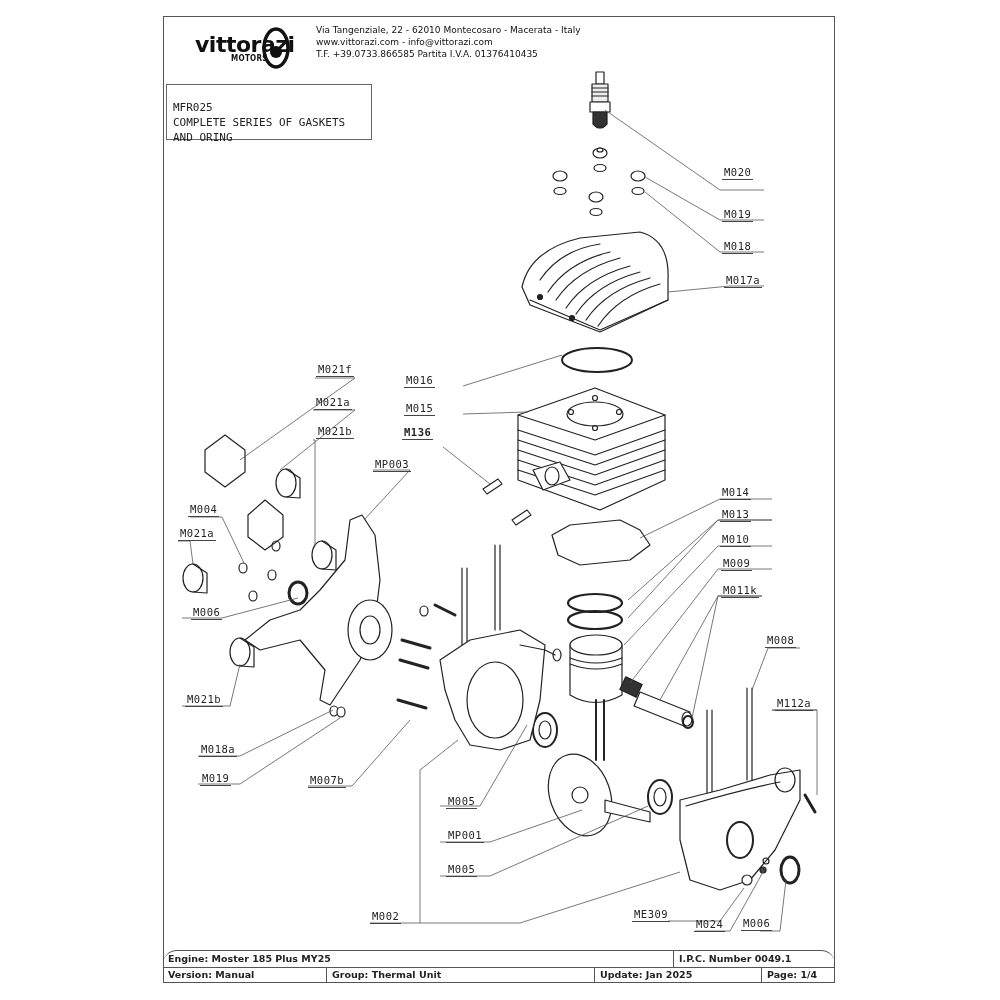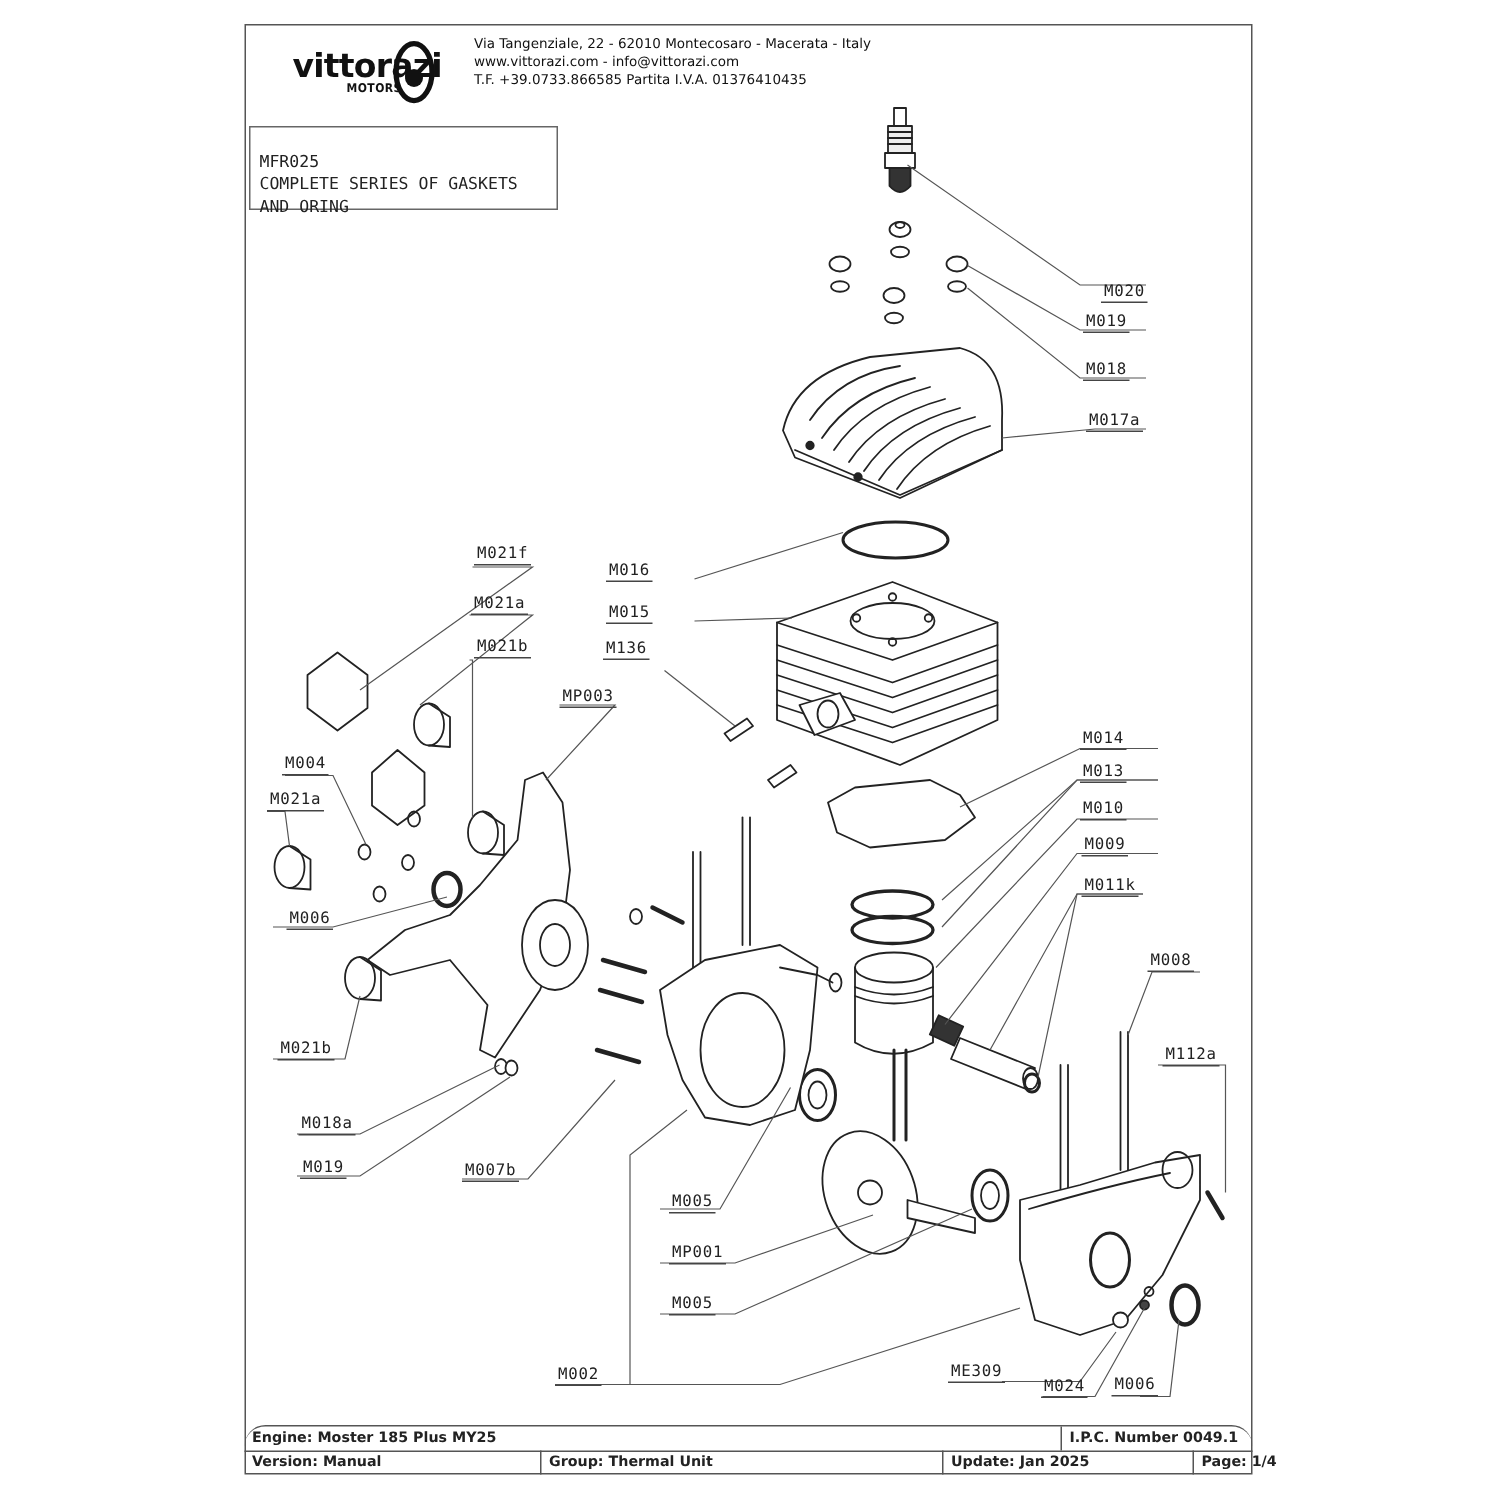--- a/index.html
+++ b/index.html
@@ -13,21 +13,21 @@
   .addr div { white-space:nowrap; }
   .kitbox { position:absolute; left:166px; top:84px; width:206px; height:56px; border:1.2px solid #666; box-sizing:border-box; padding:15px 6px; font-family:"DejaVu Sans Mono", monospace; font-size:11px; line-height:15px; color:#222; }
   .kitbox div { white-space:nowrap; }
   svg.drawing { position:absolute; left:0; top:0; width:1000px; height:1000px; }
   .lbl { position:absolute; font-family:"DejaVu Sans Mono", monospace; font-size:10.5px; color:#222; border-bottom:1px solid #444; padding:0 2px 1px 2px; white-space:nowrap; letter-spacing:0.5px; }
   .footer { position:absolute; left:163px; top:950px; width:672px; height:33px; border-top:1.5px solid #555; box-sizing:border-box; font-family:"DejaVu Sans", sans-serif; font-weight:bold; font-size:9.5px; color:#222;border-radius:14px; }
   .frow { position:absolute; left:0; width:100%; height:16px; }
   .frow.r1 { top:0; border-bottom:1.5px solid #555; }
   .frow.r2 { top:16px;padding-left:25px; }
   .fcell { position:absolute; top:0; height:16px; line-height:16px; padding-left:5px; box-sizing:border-box; white-space:nowrap; }
-  .sep { border-left:1.5px solid #555;margin-left:34px; }
+  .sep { border-left:1.5px solid #555; }
 </style>
 </head>
 <body>
 
 <div class="frame"></div>
 
 <div class="logo">
   <span class="logo-word">vittorazi</span>
   <span class="logo-sub">MOTORS</span>
   <svg class="logo-mark" width="30" height="44" viewBox="0 0 30 44">
@@ -247,27 +247,27 @@
     <path d="M440 842 L490 842 L582 810"></path>
     <path d="M440 876 L490 876 L648 806"></path>
     <path d="M370 923 L420 923 L420 770 L458 740"></path>
     <path d="M420 923 L520 923 L680 872"></path>
     <path d="M668 921 L720 921 L744 888"></path>
     <path d="M695 931 L730 931 L763 872"></path>
     <path d="M760 931 L780 931 L786 880"></path>
   </g>
 </svg>
 
-<div class="lbl" style="left:722px;top:188px;margin-left:12px;">M020</div>
+<div class="lbl" style="left:722px;top:166px;">M020</div>
 <div class="lbl" style="left:722px;top:208px;">M019</div>
 <div class="lbl" style="left:722px;top:240px;">M018</div>
 <div class="lbl" style="left:724px;top:274px;">M017a</div>
 <div class="lbl" style="left:404px;top:374px;">M016</div>
 <div class="lbl" style="left:404px;top:402px;">M015</div>
-<div class="lbl" style="left:402px;top:426px;">M136</div>
+<div class="lbl" style="left:402px;top:426px;font-weight:bold;">M136</div>
 <div class="lbl" style="left:316px;top:363px;">M021f</div>
 <div class="lbl" style="left:314px;top:396px;">M021a</div>
 <div class="lbl" style="left:316px;top:425px;">M021b</div>
 <div class="lbl" style="left:373px;top:458px;">MP003</div>
 <div class="lbl" style="left:188px;top:503px;">M004</div>
 <div class="lbl" style="left:178px;top:527px;">M021a</div>
 <div class="lbl" style="left:191px;top:606px;">M006</div>
 <div class="lbl" style="left:185px;top:693px;">M021b</div>
 <div class="lbl" style="left:199px;top:743px;">M018a</div>
 <div class="lbl" style="left:200px;top:772px;">M019</div>

